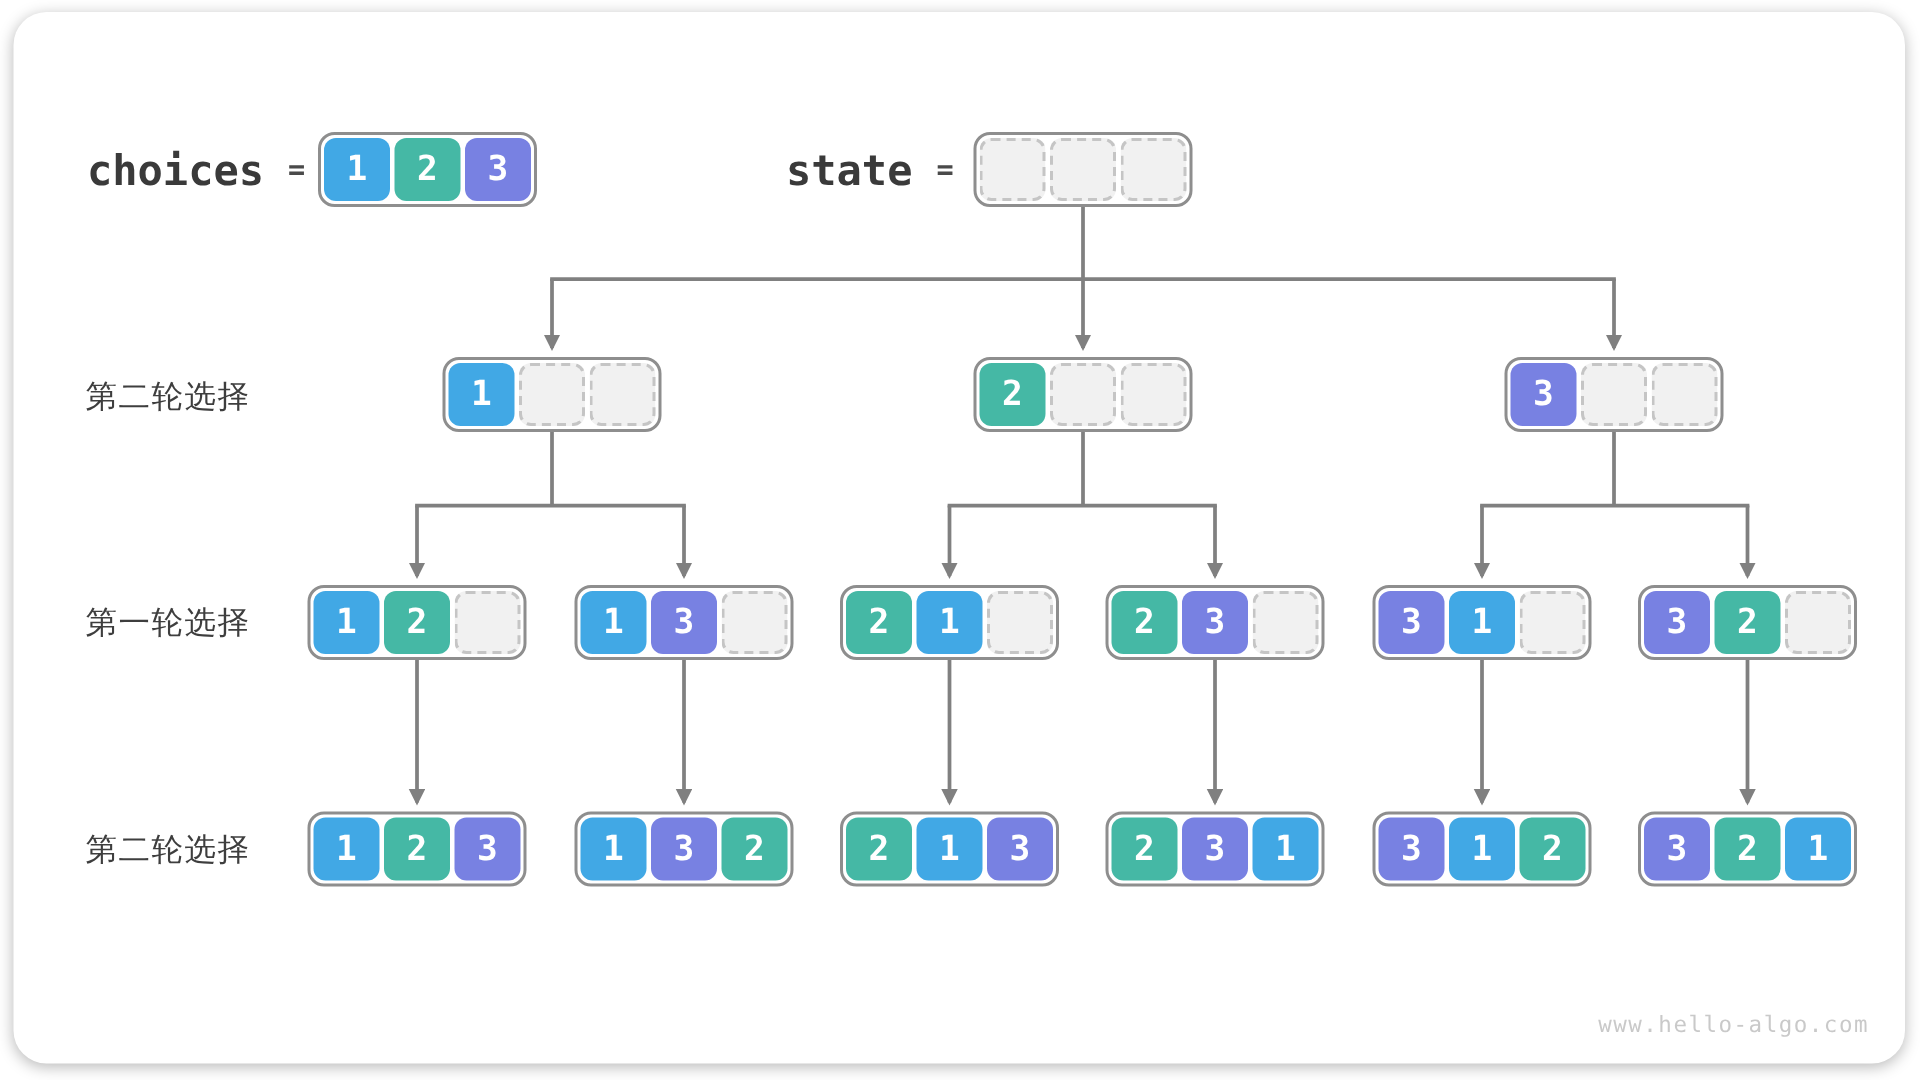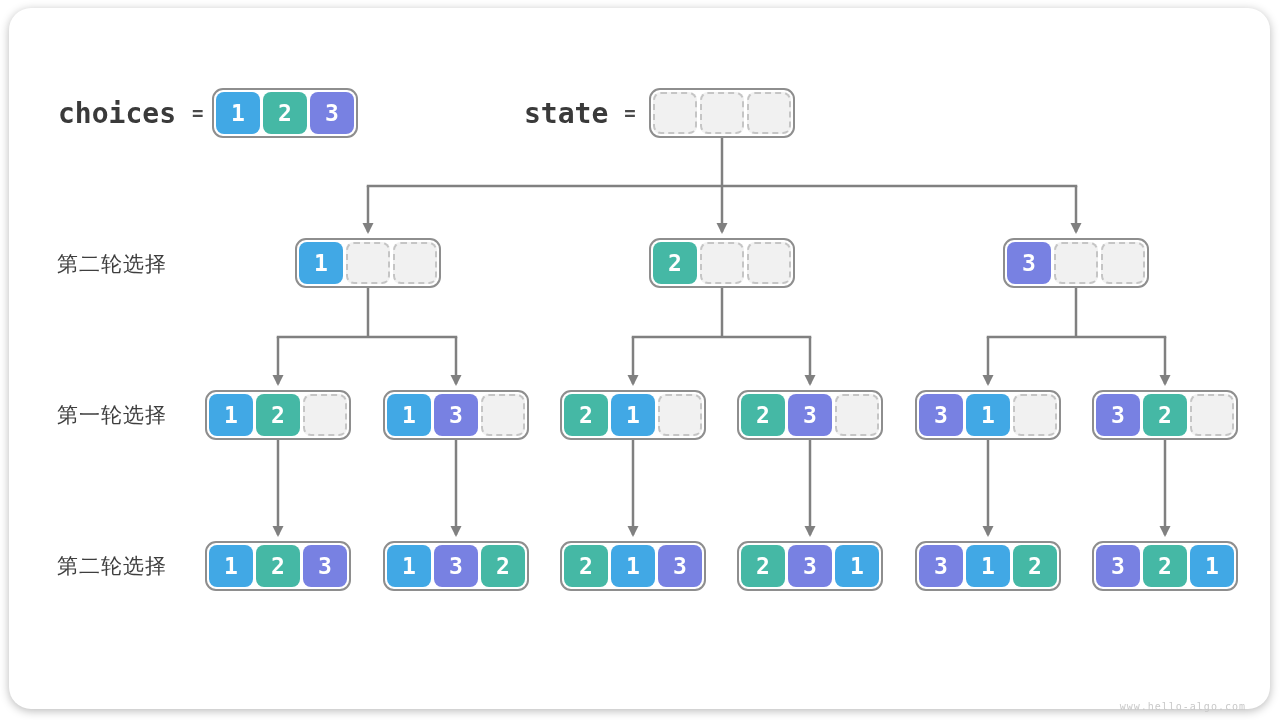--- a/index.html
+++ b/index.html
@@ -40,23 +40,23 @@
   .code-eq {
     font-family:"DejaVu Sans Mono", monospace; font-weight:bold;
     font-size:19px; color:#4a4a4a;
   }
   .row-label {
     position:absolute; left:57px; width:160px;
     font-size:21px; color:#3e3e3e; letter-spacing:1px;
     font-family:"DejaVu Sans", "Liberation Sans", sans-serif;
   }
   .watermark {
-    position:absolute; right:34px; bottom:8px;
+    position:absolute; right:34px; bottom:28px;
     font-family:"DejaVu Sans Mono", monospace;
-    font-size:10px; color:#c9c9c9; letter-spacing:1px;
+    font-size:15px; color:#c9c9c9; letter-spacing:1px;
   }
 </style>
 </head>
 <body>
 
 <div class="card"></div>
 
 <svg id="edges" width="1280" height="720">
   <defs>
     <marker id="ah" markerUnits="userSpaceOnUse" markerWidth="12" markerHeight="12" refX="9" refY="5.5" orient="auto">

